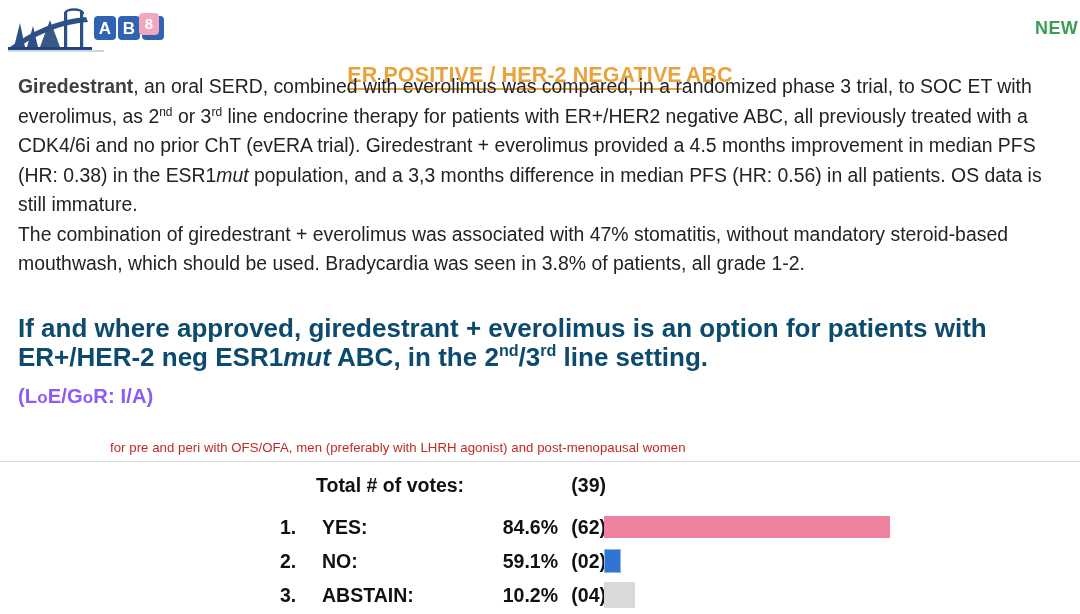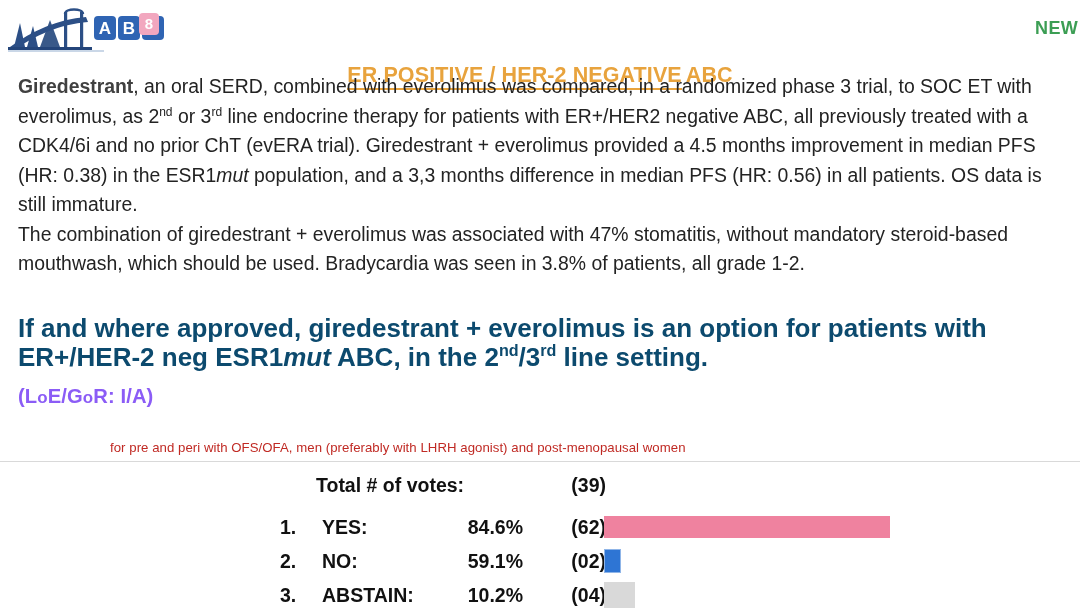--- a/index.html
+++ b/index.html
@@ -92,21 +92,21 @@
   #votes {
     position: absolute; left: 0; top: 468px; width: 1080px; height: 146px;
     font-weight: bold; color: #111111;
   }
   .vote-row {
     position: absolute; left: 0; width: 1080px; height: 34px;
     display: flex; align-items: center;
   }
   .v-rank  { position: absolute; left: 280px; width: 34px; text-align: left;  font-size: 19.5px; }
   .v-label { position: absolute; left: 322px; width: 170px; text-align: left;  font-size: 19.5px; }
-  .v-pct   { position: absolute; left: 405px; width: 118px; text-align: right; font-size: 19.5px; }
+  .v-pct   { position: absolute; left: 440px; width: 118px; text-align: right; font-size: 19.5px; }
   .v-count { position: absolute; left: 546px; width: 60px;  text-align: right;  font-size: 19.5px; }
   .v-bar-cell { position: absolute; left: 604px; height: 34px; display: flex; align-items: center; }
   .bar { height: 22px; display: block; }
 
   #total-row .v-label { left: 296px; width: 260px; margin-left: 20px; }
   #total-row .v-count { left: 546px; }
 </style>
 </head>
 <body>
 

